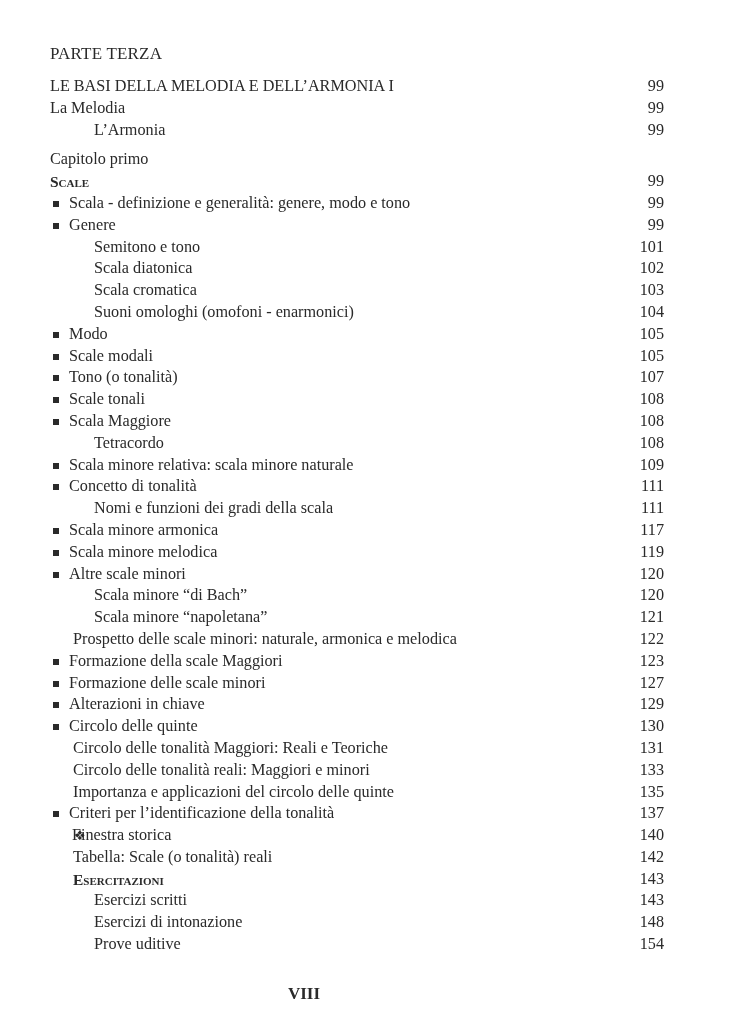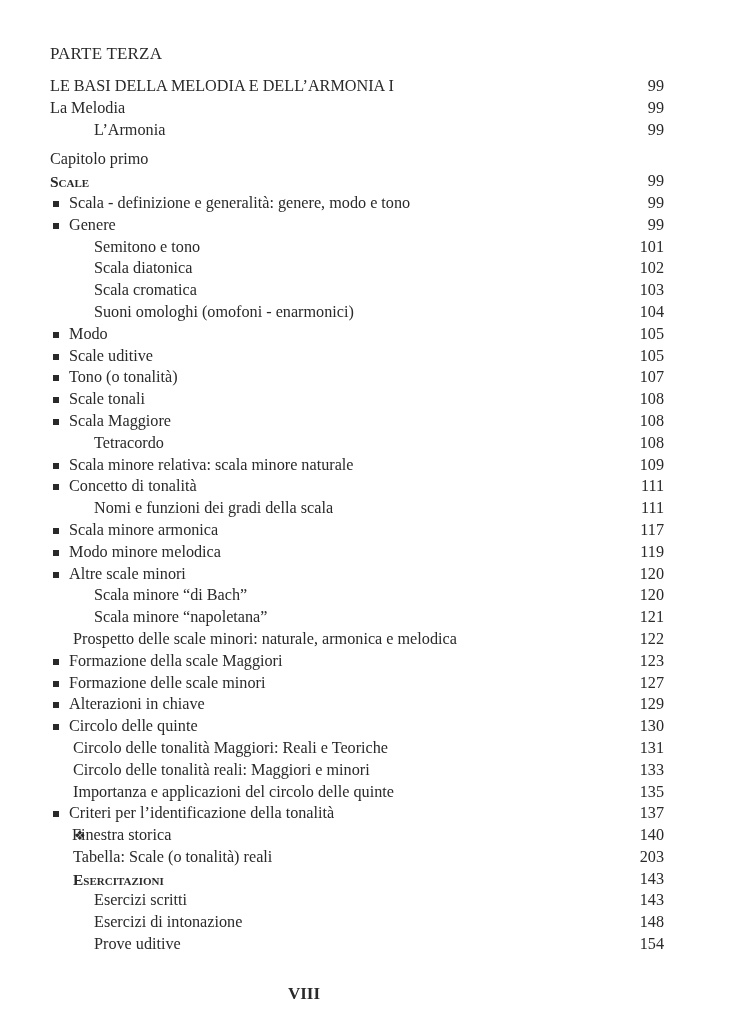--- a/index.html
+++ b/index.html
@@ -75,21 +75,21 @@
         <span class="label">Suoni omologhi (omofoni - enarmonici)</span>
         <span class="page-num">104</span>
       </div>
       <div class="row lvl-bullet">
         <span class="bullet"></span>
         <span class="label">Modo</span>
         <span class="page-num">105</span>
       </div>
       <div class="row lvl-bullet">
         <span class="bullet"></span>
-        <span class="label">Scale uditive</span>
+        <span class="label">Scale modali</span>
         <span class="page-num">105</span>
       </div>
       <div class="row lvl-bullet">
         <span class="bullet"></span>
         <span class="label">Tono (o tonalità)</span>
         <span class="page-num">107</span>
       </div>
       <div class="row lvl-bullet">
         <span class="bullet"></span>
         <span class="label">Scale tonali</span>
@@ -118,21 +118,21 @@
         <span class="label">Nomi e funzioni dei gradi della scala</span>
         <span class="page-num">111</span>
       </div>
       <div class="row lvl-bullet">
         <span class="bullet"></span>
         <span class="label">Scala minore armonica</span>
         <span class="page-num">117</span>
       </div>
       <div class="row lvl-bullet">
         <span class="bullet"></span>
-        <span class="label">Modo minore melodica</span>
+        <span class="label">Scala minore melodica</span>
         <span class="page-num">119</span>
       </div>
       <div class="row lvl-bullet">
         <span class="bullet"></span>
         <span class="label">Altre scale minori</span>
         <span class="page-num">120</span>
       </div>
       <div class="row lvl-sub">
         <span class="label">Scala minore “di Bach”</span>
         <span class="page-num">120</span>
@@ -182,21 +182,21 @@
         <span class="label">Criteri per l’identificazione della tonalità</span>
         <span class="page-num">137</span>
       </div>
       <div class="row lvl-orn">
         <span class="diamond">❖</span>
         <span class="label">Finestra storica</span>
         <span class="page-num">140</span>
       </div>
       <div class="row lvl-mid">
         <span class="label">Tabella: Scale (o tonalità) reali</span>
-        <span class="page-num">203</span>
+        <span class="page-num">142</span>
       </div>
       <div class="row lvl-mid">
         <span class="label smallcaps">Esercitazioni</span>
         <span class="page-num">143</span>
       </div>
       <div class="row lvl-sub">
         <span class="label">Esercizi scritti</span>
         <span class="page-num">143</span>
       </div>
       <div class="row lvl-sub">

